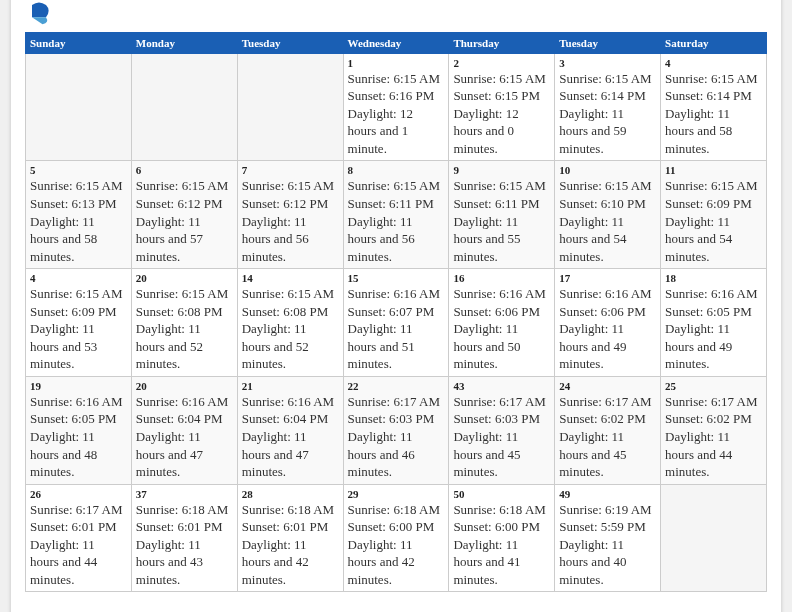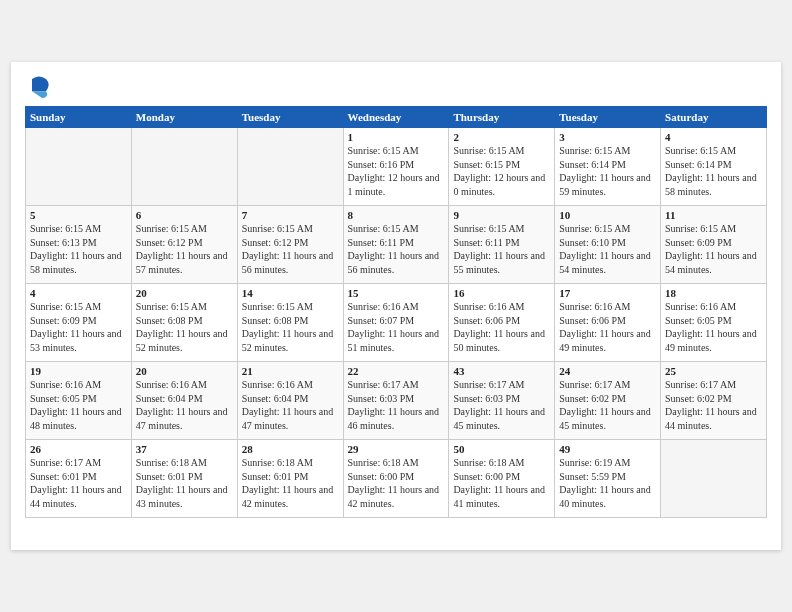--- a/index.html
+++ b/index.html
@@ -84,21 +84,21 @@
       background: #f9f9f9;
     }
     .day-num {
       font-size: 11px;
       font-weight: bold;
       color: #222;
       display: block;
       margin-bottom: 1px;
     }
     .day-info {
-      font-size: 10px;
+      font-size: 13px;
       color: #333;
       line-height: 1.35;
     }
     .empty-cell {
       background: #f5f5f5 !important;
     }
   </style>
 </head>
 <body>
 

